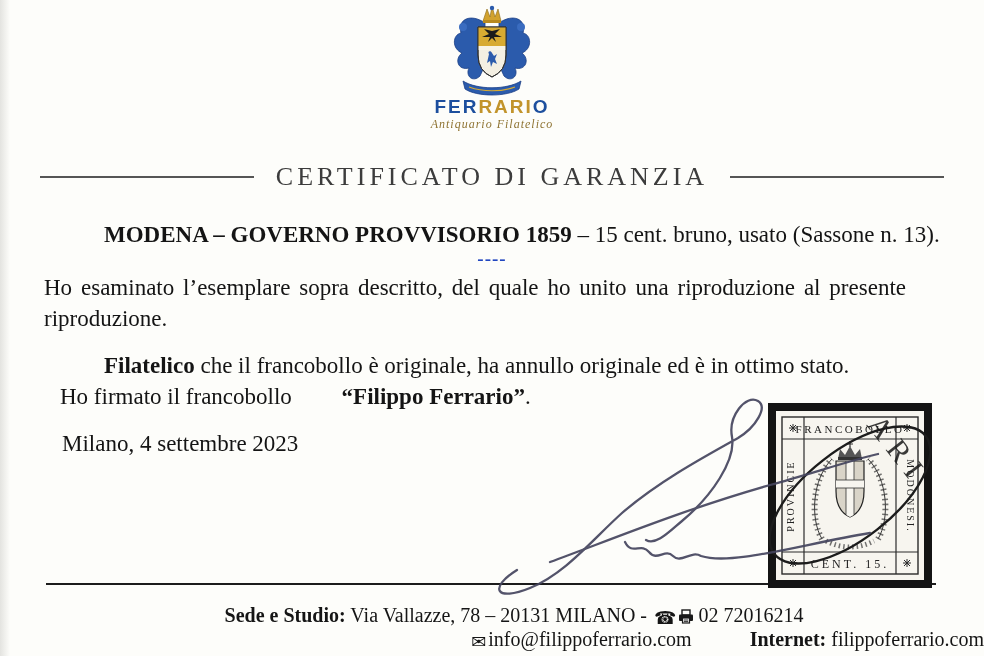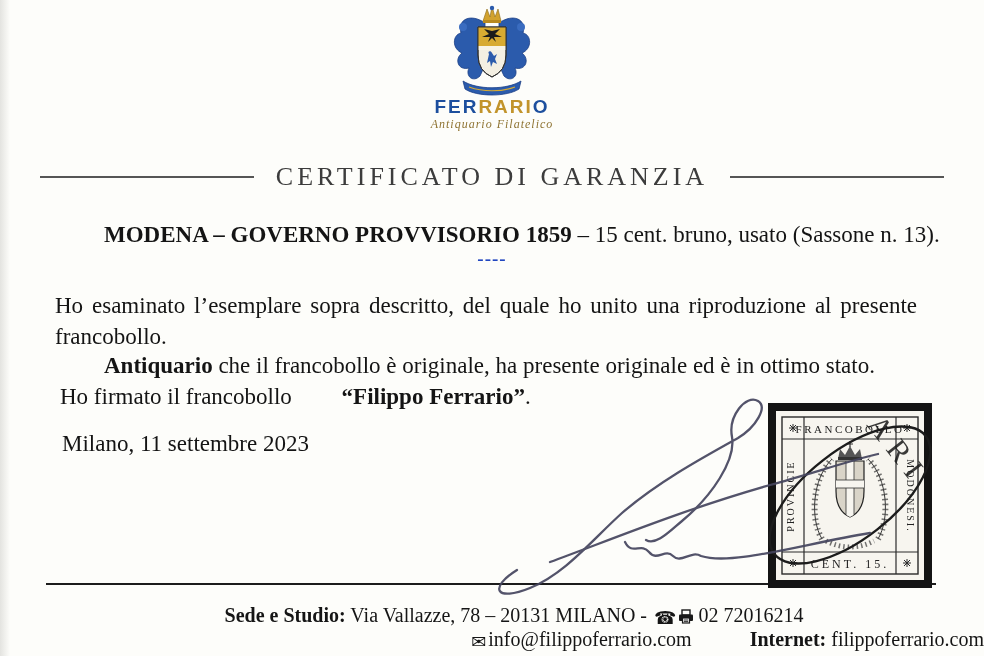--- a/index.html
+++ b/index.html
@@ -22,21 +22,21 @@
   
   .head-row{left:40px;top:158px;width:904px;display:flex;align-items:center;}
   .hline{flex:1;height:2px;background:#555;}
   .head-title{margin:4px 22px;font-size:26px;letter-spacing:4px;color:#3c3c3c;white-space:nowrap;}
   
   .bodytxt{font-size:23px;line-height:31px;}
   .item{left:60px;top:219px;width:870px;white-space:nowrap;}
   .bold{font-weight:bold;margin-left:44px;}
   .dashes{left:0;top:248px;width:100%;text-align:center;color:#2146c0;
     font-weight:bold;font-size:19px;letter-spacing:1px;}
-  .p-exam{left:55px;top:272px;width:862px;margin-top:18px;}
+  .p-exam{left:44px;top:272px;width:862px;}
   .just{text-align:justify;text-align-last:justify;}
   .p-guar{left:60px;top:350px;width:880px;white-space:nowrap;}
   .date{left:62px;top:428px;}
   
   .rule{left:46px;top:583px;width:890px;height:2px;background:#1c1c1c;z-index:1;}
   .footer{left:0;width:100%;text-align:center;font-size:20px;color:#151515;}
   .f1{top:604px;}
   .f2{top:628px;text-align:right;}
   .icon{display:inline-block;vertical-align:-2px;margin:0 2px;
     font-family:"DejaVu Sans", sans-serif;font-size:18px;}
@@ -90,29 +90,29 @@
     <div class="head-title">CERTIFICATO DI GARANZIA</div>
     <div class="hline"></div>
   </div>
 
   <div class="abs bodytxt item"><span class="bold">MODENA – GOVERNO PROVVISORIO 1859</span><span> – 15 cent. bruno, usato (Sassone n. 13).</span></div>
 
   <div class="abs dashes">----</div>
 
   <div class="abs bodytxt p-exam">
     <div class="just">Ho esaminato l’esemplare sopra descritto, del quale ho unito una riproduzione al presente</div>
-    <div>francobollo.</div>
+    <div>riproduzione.</div>
   </div>
 
   <div class="abs bodytxt p-guar">
-    <div><span class="bold">Antiquario</span><span> che il francobollo è originale, ha presente originale ed è in ottimo stato.</span></div>
+    <div><span class="bold">Filatelico</span><span> che il francobollo è originale, ha annullo originale ed è in ottimo stato.</span></div>
     <div><span>Ho firmato il francobollo </span><span class="bold">“Filippo Ferrario”</span><span>.</span></div>
   </div>
 
-  <div class="abs bodytxt date">Milano, 11 settembre 2023</div>
+  <div class="abs bodytxt date">Milano, 4 settembre 2023</div>
 
   <svg class="abs stamp" viewBox="0 0 164 185">
     <defs>
       <g id="orn" stroke="#2a2a2a" stroke-width="1">
         <path d="M-4 0 H4 M0 -4 V4 M-3 -3 L3 3 M3 -3 L-3 3"></path>
       </g>
       <clipPath id="shieldClip">
         <path d="M68 58 H 96 V 88 Q 96 108 82 114 Q 68 108 68 88 Z"></path>
       </clipPath>
     </defs>

